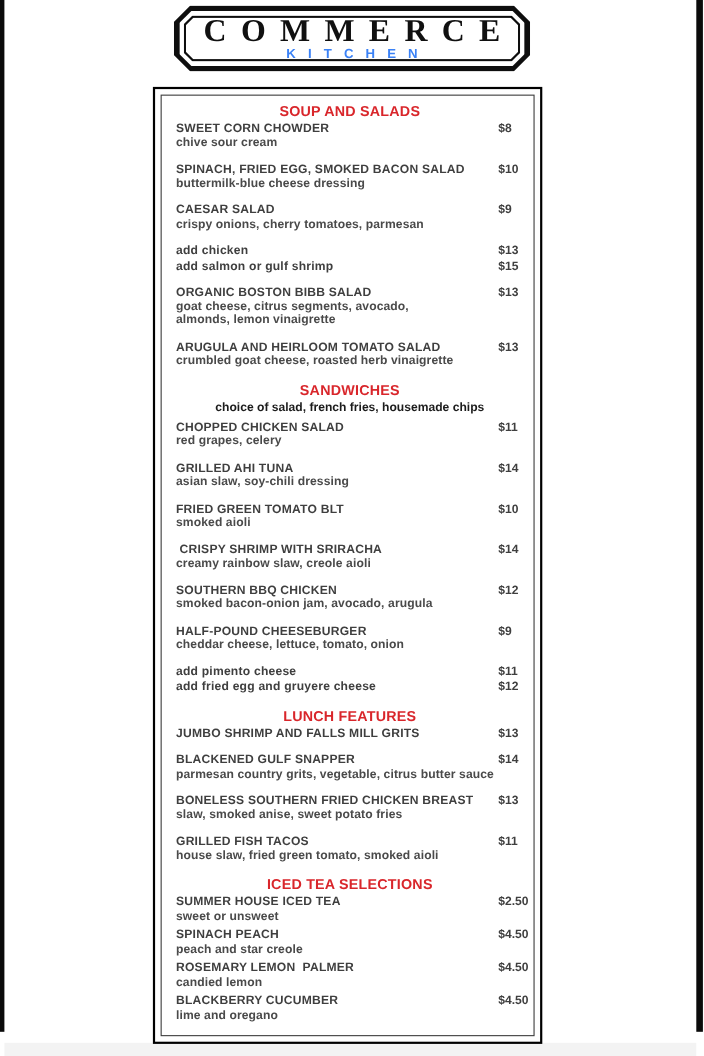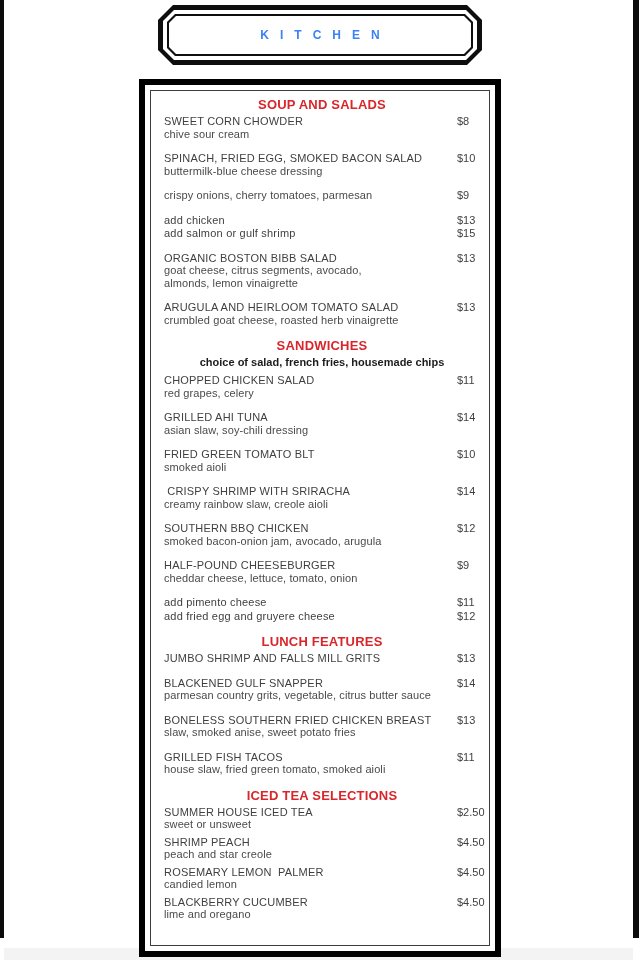--- a/index.html
+++ b/index.html
@@ -39,36 +39,36 @@
     letter-spacing:13px; padding-left:13px; white-space:nowrap;
   }
   .logo-subtitle {
     font-weight:700; font-size:12px; line-height:13px; color:#3b82f6;
     letter-spacing:11px; padding-left:11px; margin-top:1px; white-space:nowrap;
   }
 
   
   .menu-box {
     position:absolute; left:139px; top:79px; width:350px; height:866px;
-    border:6px solid #000000; background:#ffffff;
+    border:2px solid #000000; background:#ffffff;
   }
   .inner-line { position:absolute; inset:5px; border:1px solid #3d3d3d; pointer-events:none; }
   .menu-content {
     position:absolute; left:19px; top:10px; width:316px;
     color:#454545;
   }
   .section-title {
     color:#d9262b; font-weight:700; font-size:13px; line-height:15px;
     text-align:center; margin:2px 0 3px 0; letter-spacing:0.2px;
   }
   .section-sub {
     color:#1c1c1c; font-weight:700; font-size:11px; line-height:13px;
     text-align:center; margin:0 0 5px 0;
   }
-  .item { position:relative; margin-bottom:12px; }
+  .item { position:relative; margin-bottom:12px;font-weight:bold; }
   .item.tight { margin-bottom:1px; }
   .compact .item { margin-bottom:5px; }
   .item .name {
     font-size:11px; line-height:12.5px; color:#3f3f3f; letter-spacing:0.2px;
     white-space:pre-wrap; width:292px;
   }
   .item .desc {
     font-size:11px; line-height:12.5px; color:#4a4a4a; letter-spacing:0.1px;
     white-space:pre-line; width:292px;
   }
@@ -84,40 +84,42 @@
   <div class="edge-strip left"></div>
   <div class="edge-strip right"></div>
   <div class="bottom-band"></div>
 
   <div class="plaque">
     <div class="layer l1 oct"></div>
     <div class="layer l2 oct"></div>
     <div class="layer l3 oct"></div>
     <div class="layer l4 oct"></div>
     <div class="plaque-text">
+      <div class="logo-title">COMMERCE</div>
       <div class="logo-subtitle">KITCHEN</div>
     </div>
   </div>
 
   <div class="menu-box">
     <div class="inner-line"></div>
     <div class="menu-content" id="menu-content">
         <div class="section">
           <div class="section-title">SOUP AND SALADS</div>
           <div class="item">
             <div class="name">SWEET CORN CHOWDER</div>
             <div class="desc">chive sour cream</div>
             <span class="price">$8</span>
           </div>
           <div class="item">
             <div class="name">SPINACH, FRIED EGG, SMOKED BACON SALAD</div>
             <div class="desc">buttermilk-blue cheese dressing</div>
             <span class="price">$10</span>
           </div>
           <div class="item">
+            <div class="name">CAESAR SALAD</div>
             <div class="desc">crispy onions, cherry tomatoes, parmesan</div>
             <span class="price">$9</span>
           </div>
           <div class="item tight">
             <div class="name">add chicken</div>
             <span class="price">$13</span>
           </div>
           <div class="item">
             <div class="name">add salmon or gulf shrimp</div>
             <span class="price">$15</span>
@@ -199,21 +201,21 @@
           </div>
         </div>
         <div class="section compact">
           <div class="section-title">ICED TEA SELECTIONS</div>
           <div class="item">
             <div class="name">SUMMER HOUSE ICED TEA</div>
             <div class="desc">sweet or unsweet</div>
             <span class="price">$2.50</span>
           </div>
           <div class="item">
-            <div class="name">SHRIMP PEACH</div>
+            <div class="name">SPINACH PEACH</div>
             <div class="desc">peach and star creole</div>
             <span class="price">$4.50</span>
           </div>
           <div class="item">
             <div class="name">ROSEMARY LEMON  PALMER</div>
             <div class="desc">candied lemon</div>
             <span class="price">$4.50</span>
           </div>
           <div class="item">
             <div class="name">BLACKBERRY CUCUMBER</div>

